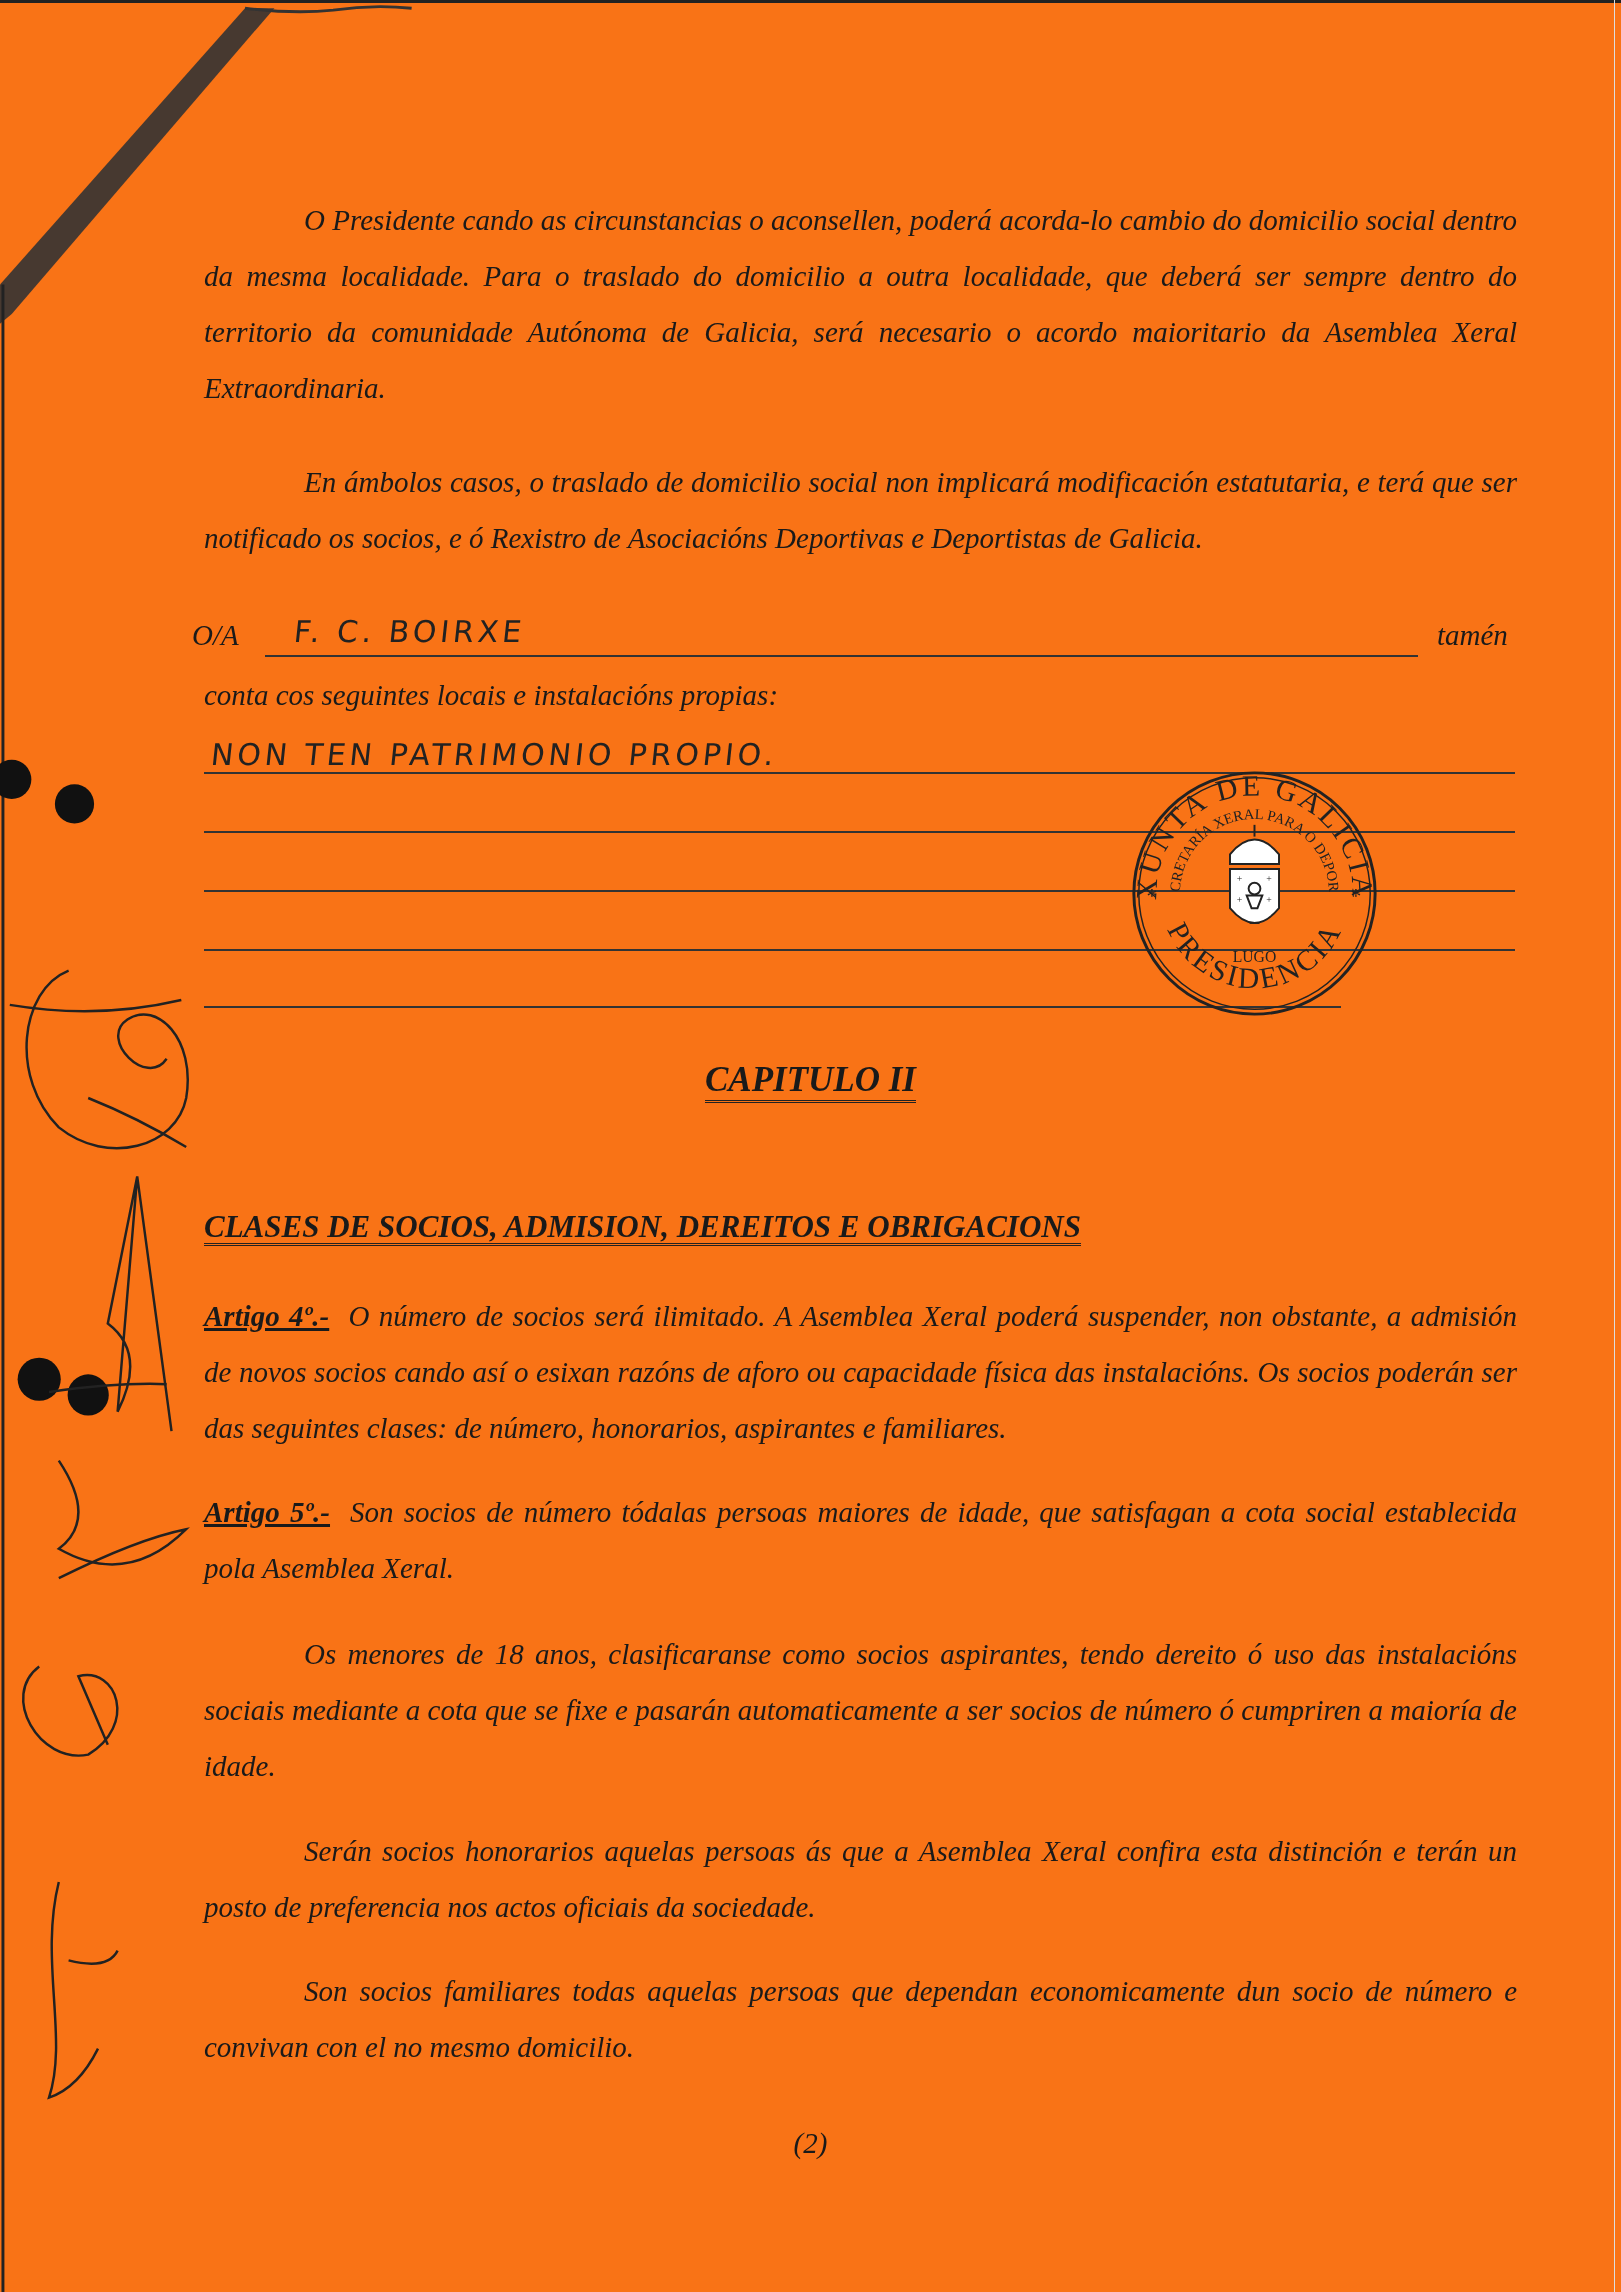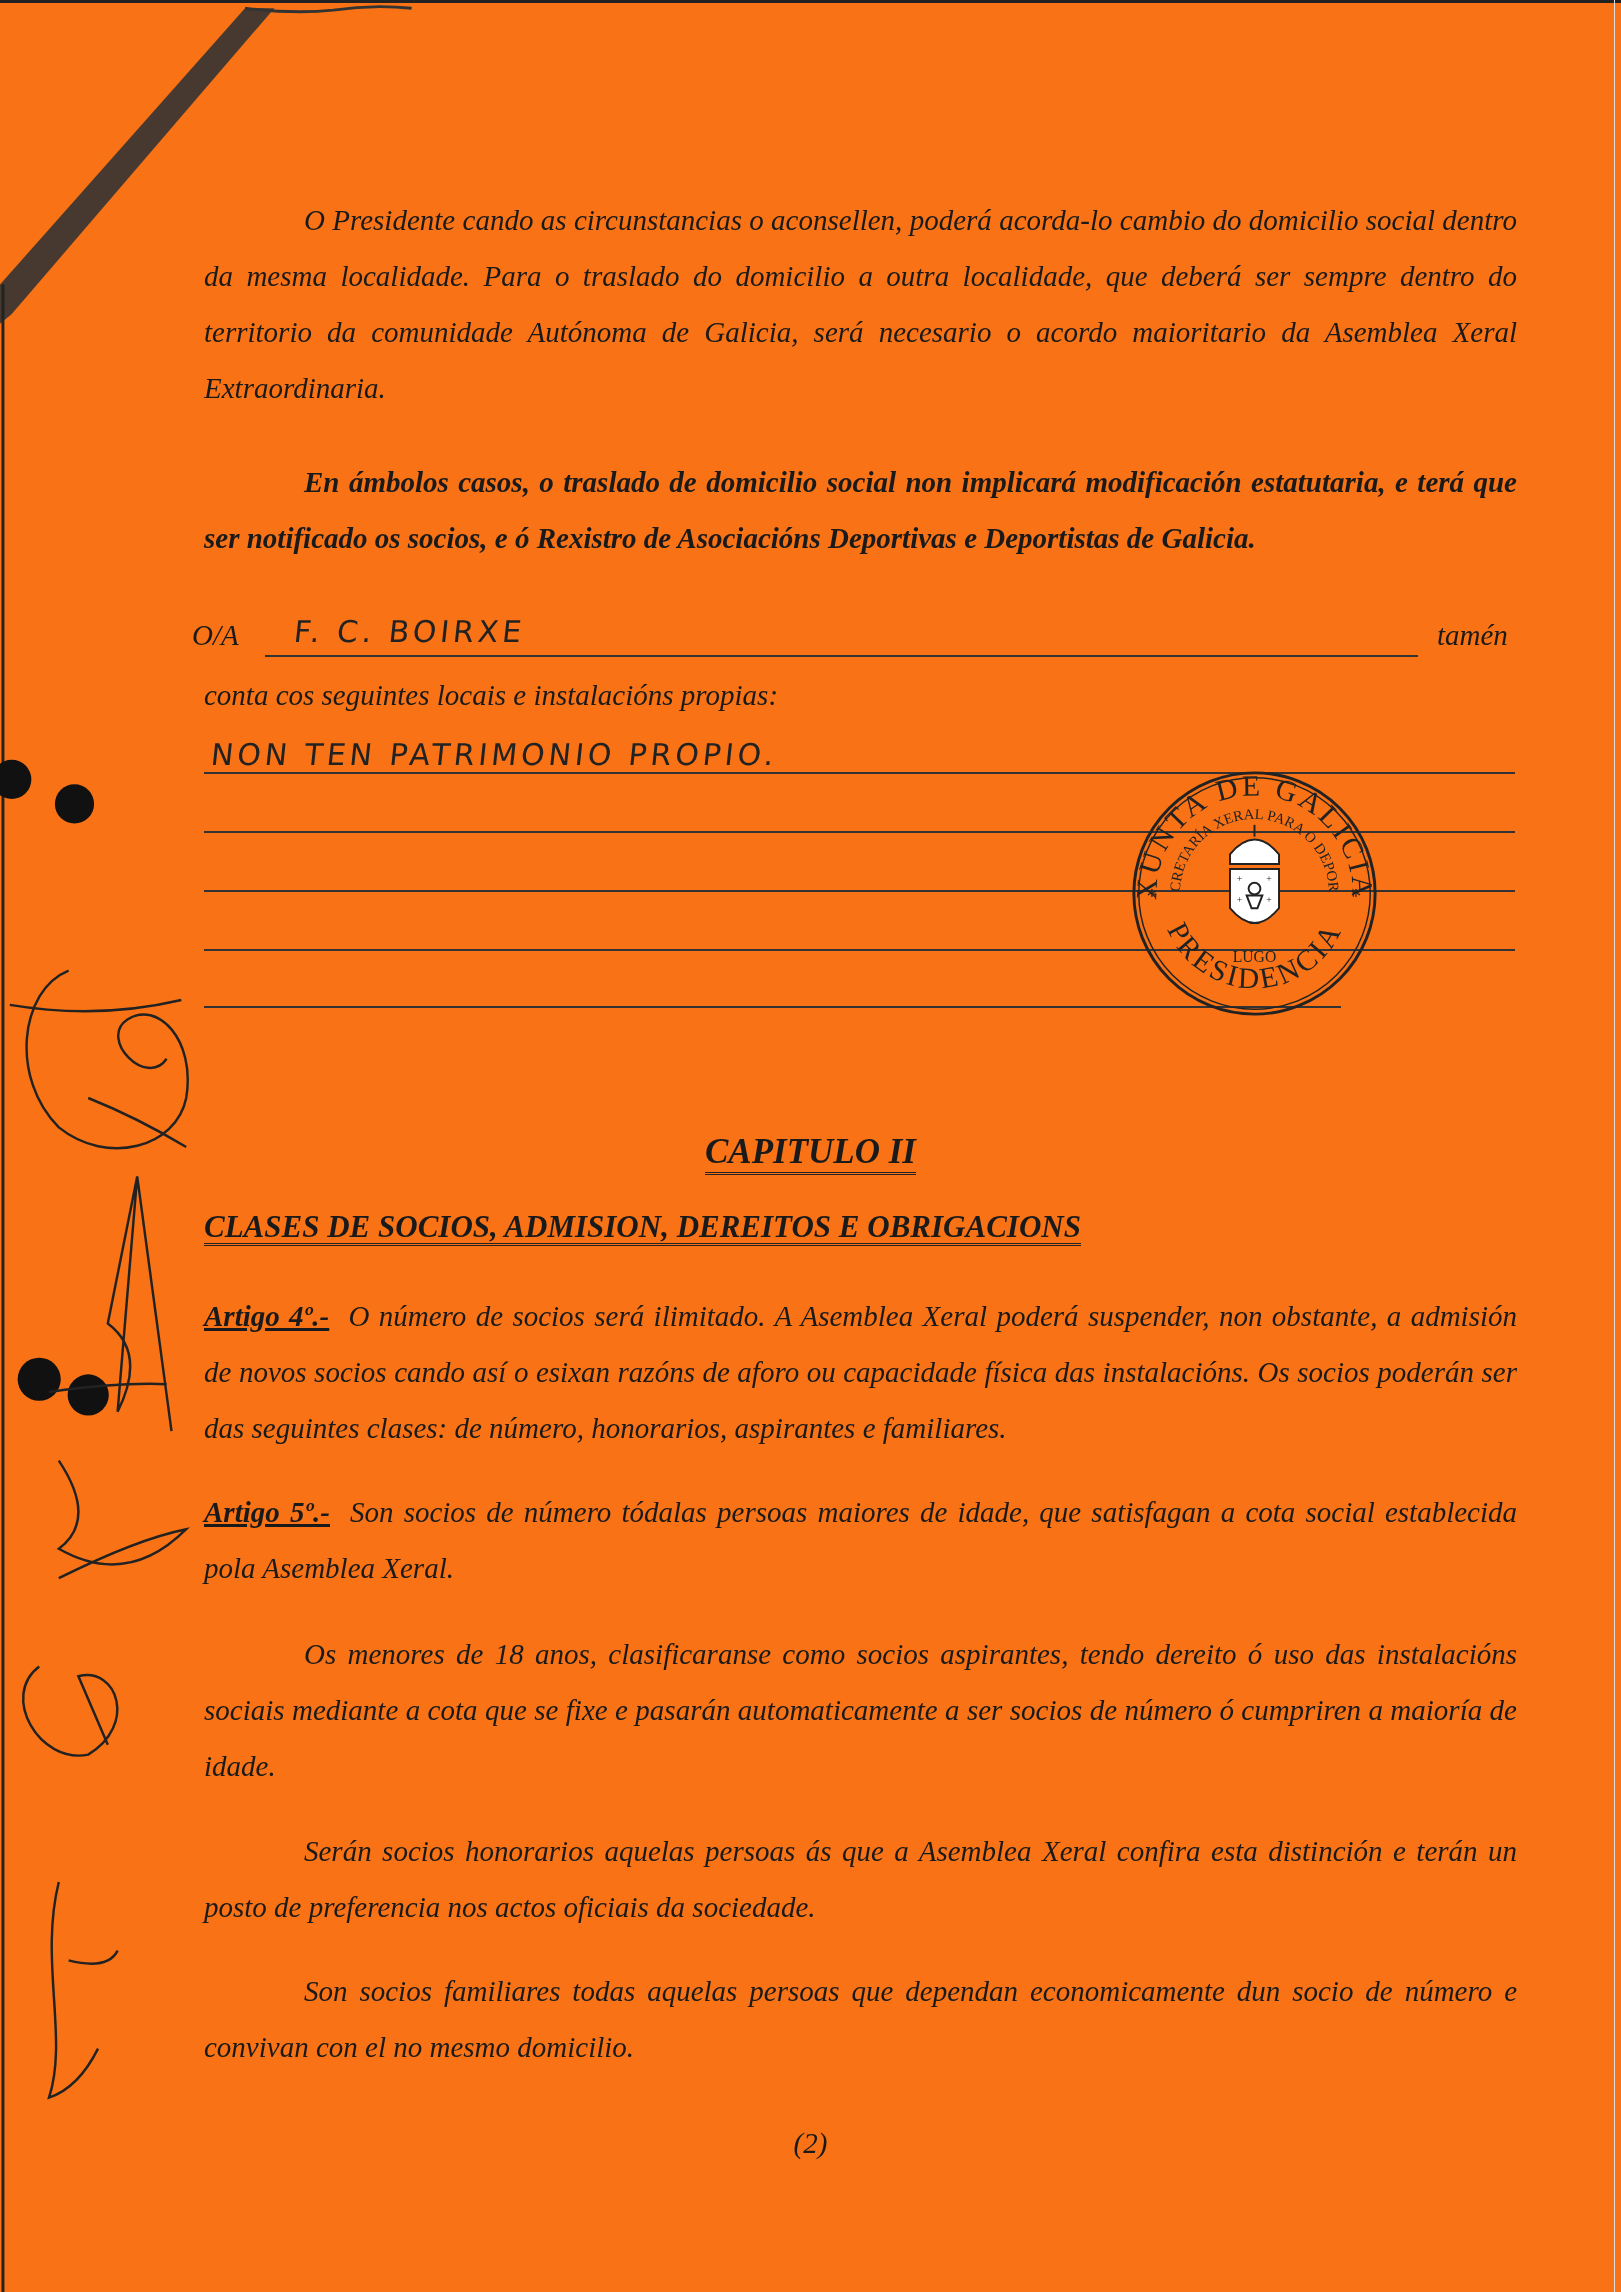--- a/index.html
+++ b/index.html
@@ -8,21 +8,21 @@
   .page { position: absolute; inset: 0; background: #f97316; }
   .top-edge { position: absolute; left: 0; top: 0; width: 1621px; height: 2.9px; background: #222; }
   .right-edge { position: absolute; right: 5.9px; top: 0; width: 1px; height: 2293px; background: #ddd; }
   .para { position: absolute; left: 204px; width: 1313px; font-style: italic; font-size: 29px;
           line-height: 56px; text-align: justify; }
   .indent { text-indent: 100px; }
   .line { position: absolute; height: 2px; background: #333; }
   .hand { position: absolute; font-family: "DejaVu Sans", sans-serif; font-size: 30px;
           letter-spacing: 3.9px; color: #222; transform: skewX(-6deg); }
   .label { position: absolute; font-style: italic; font-size: 29px; }
-  .cap { position: absolute; left: 0; width: 1621px; text-align: center; top: 1132px;
+  .cap { position: absolute; left: 0; width: 1621px; text-align: center; top: 1060px;
          font-weight: bold; font-style: italic; font-size: 35px; }
   .cap span { border-bottom: 3.9px double #222; padding-bottom: 1px; }
   .sect { position: absolute; left: 204px; top: 1210px; font-weight: bold; font-style: italic;
           font-size: 31px; border-bottom: 3.9px double #222; line-height: 33px; }
   .art { font-weight: bold; text-decoration: underline; text-decoration-thickness: 2.9px; margin-right: 9.8px; }
   .pagenum { position: absolute; left: 0; width: 1621px; text-align: center; top: 2127px;
              font-style: italic; font-size: 29px; }
   .seal { position: absolute; left: 1127px; top: 766px; width: 255px; height: 255px; }
   .marks { position: absolute; left: 0; top: 0; width: 1621px; height: 2293px; pointer-events: none; }
 </style>
@@ -47,21 +47,21 @@
       <path d="M90 1120 Q140 1140 190 1170"></path>
       <path d="M140 1200 L110 1350 Q150 1380 120 1440 L140 1200 L175 1460"></path>
       <path d="M50 1420 Q120 1410 170 1412"></path>
       <path d="M60 1490 Q100 1550 60 1580 Q130 1620 190 1560 Q140 1570 60 1610"></path>
       <path d="M40 1700 C0 1730 40 1800 90 1790 C140 1760 120 1700 80 1710 L110 1780"></path>
       <path d="M60 1920 C40 2000 70 2080 50 2140 Q80 2130 100 2090 M70 2000 Q110 2010 120 1990"></path>
     </g>
   </svg>
 
   <div class="para indent" style="top:192px;">O Presidente cando as circunstancias o aconsellen, poderá acorda-lo cambio do domicilio social dentro da mesma localidade. Para o traslado do domicilio a outra localidade, que deberá ser sempre dentro do territorio da comunidade Autónoma de Galicia, será necesario o acordo maioritario da Asemblea Xeral Extraordinaria.</div>
-  <div class="para indent" style="top:454px;font-weight:bold;">En ámbolos casos, o traslado de domicilio social non implicará modificación estatutaria, e terá que ser notificado os socios, e ó Rexistro de Asociacións Deportivas e Deportistas de Galicia.</div>
+  <div class="para indent" style="top:454px;">En ámbolos casos, o traslado de domicilio social non implicará modificación estatutaria, e terá que ser notificado os socios, e ó Rexistro de Asociacións Deportivas e Deportistas de Galicia.</div>
 
   <span class="label" style="left:192px; top:619px;">O/A</span>
   <span class="hand" style="left:294px; top:614px;">F. C. BOIRXE</span>
   <div class="line" style="left:265px; top:655px; width:1153px;"></div>
   <span class="label" style="left:1437px; top:619px;">tamén</span>
   <span class="label" style="left:204px; top:679px;">conta cos seguintes locais e instalacións propias:</span>
 
   <span class="hand" style="left:211px; top:737px;">NON TEN PATRIMONIO PROPIO.</span>
   <div class="line" style="left:204px; top:772px; width:1311px;"></div>
   <div class="line" style="left:204px; top:831px; width:1311px;"></div>

